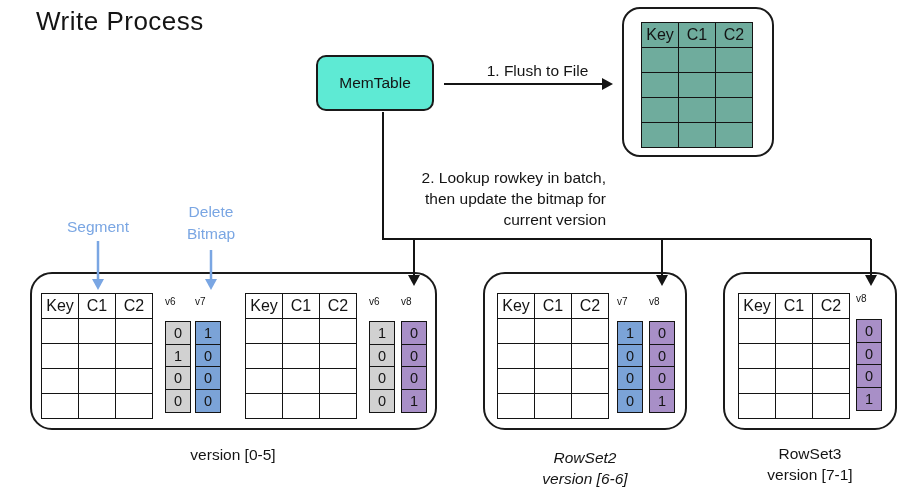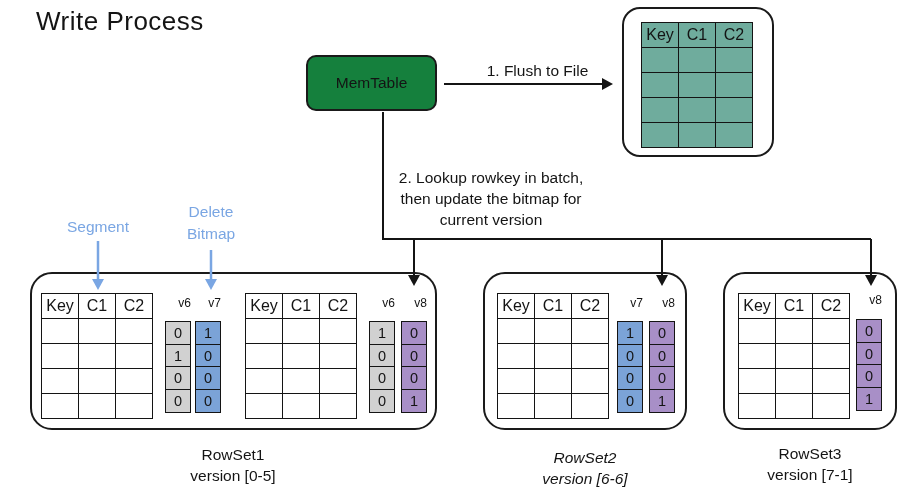--- a/index.html
+++ b/index.html
@@ -5,44 +5,44 @@
   * { box-sizing: border-box; margin: 0; padding: 0; }
   html,body { background:#ffffff; }
   body { font-family: "Liberation Sans", "DejaVu Sans", sans-serif; color:#141414; }
   #canvas { position: relative; width: 918px; height: 500px; background:#ffffff; overflow: hidden; }
 
   .abs { position:absolute; }
 
   #title { left:36px; top:6px; font-size:26px; font-weight:500; letter-spacing:0.5px; }
 
   #memtable {
-    left:306px; top:55px; width:131px; height:56px;
-    background:#15803d; border:2px solid #1a1a1a; border-radius:10px;
+    left:316px; top:55px; width:118px; height:56px;
+    background:#5eead4; border:2px solid #1a1a1a; border-radius:10px;
     display:flex; align-items:center; justify-content:center; font-size:15.5px;
   }
 
   #flush-label { left:460px; top:50px; width:155px; text-align:center; font-size:15.5px;margin-top:12px; }
 
   #lookup-label {
-    left:384px; top:167px; width:214px; text-align:center;
+    left:392px; top:167px; width:214px; text-align:right;
     font-size:15.5px; line-height:21px; white-space:pre-line;
   }
 
   .rounded-box {
     position:absolute; border:2px solid #1a1a1a; border-radius:22px; background:#ffffff;
   }
 
   .dtable { border-collapse:collapse; position:absolute; }
   .dtable td {
     width:37px; height:25px; border:1.5px solid #141414;
     padding:0; text-align:center; font-size:16px; background:#ffffff; line-height:1;
   }
   .dtable.teal td { background:#6FAC9D; }
 
-  .bitlabel { position:absolute; width:26px; text-align:right; font-size:12px; }
+  .bitlabel { position:absolute; width:26px; text-align:left; font-size:10px; }
 
   .bitcol { position:absolute; width:26px; }
   .bitcell {
     width:26px; height:24px; border:1.5px solid #141414; margin-top:-1.5px;
     display:flex; align-items:center; justify-content:center; font-size:14.5px;
   }
   .bitcell:first-child { margin-top:0; }
   .bitcol.gray   .bitcell { background:#D1D1D1; }
   .bitcol.blue   .bitcell { background:#7BA3D7; }
   .bitcol.purple .bitcell { background:#A88FC7; }
@@ -191,21 +191,20 @@
     <div class="bitcell">0</div>
   </div>
   <div class="bitcol purple" style="left:401px; top:321px;">
     <div class="bitcell">0</div>
     <div class="bitcell">0</div>
     <div class="bitcell">0</div>
     <div class="bitcell">1</div>
   </div>
 
   <div class="caption" style="left:158px; top:444px;">
-    <div>RowSet1</div>
     <div>version [0-5]</div>
   </div>
 
   <div class="rounded-box" style="left:483px; top:272px; width:204px; height:158px;"></div>
 
   <table class="dtable" style="left:497px; top:293px;">
     <tbody>
         <tr>
       <td>Key</td>
       <td>C1</td>

